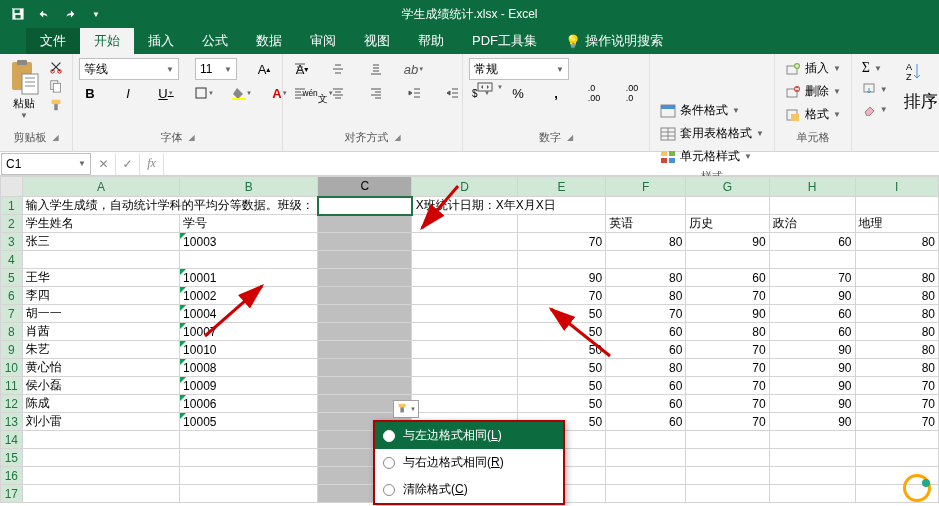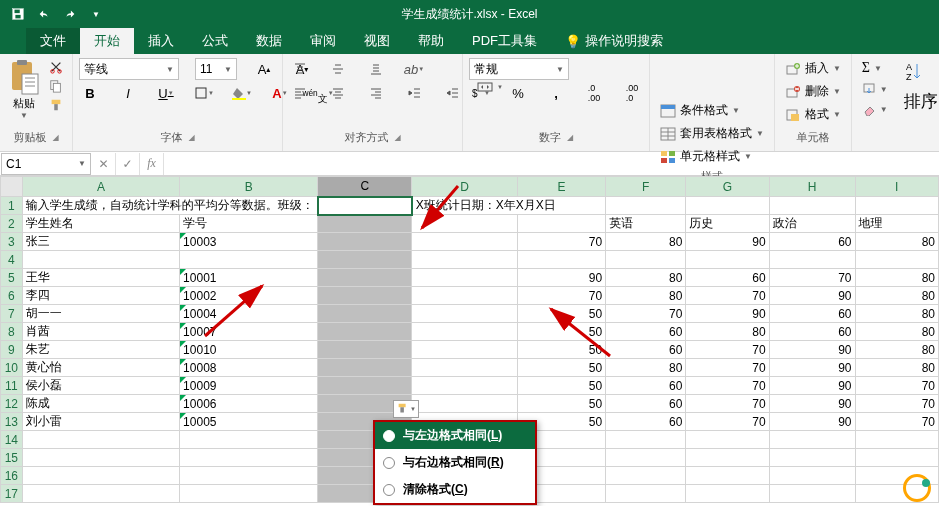--- a/index.html
+++ b/index.html
@@ -72,21 +72,21 @@
 
 
 .colC { background: #bfbfbf !important; }
 .grid .colhead.colC { background: #aaa !important; }
 .grid .colhead.selmark { background: #d2e8d7; color: #217346; }
 .grid .rowhead.selmark { background: #d2e8d7; color: #217346; }
 
 
 .paste-tag { position: absolute; top: 224px; left: 393px; width: 26px; height: 18px; background: #fff; border: 1px solid #a0a0a0; display: flex; align-items: center; justify-content: center; }
 .paste-tag svg { width: 14px; height: 14px; }
-.popup { position: absolute; top: 244px; left: 373px; width: 164px; background: #fff; border: 2px solid #b00000; box-shadow: 2px 2px 6px rgba(0,0,0,0.3); font-weight: bold; }
+.popup { position: absolute; top: 244px; left: 373px; width: 192px; background: #fff; border: 2px solid #b00000; box-shadow: 2px 2px 6px rgba(0,0,0,0.3); }
 .popup-item { display: flex; align-items: center; padding: 5px 8px; gap: 8px; font-size: 12px; }
 .popup-item.sel { background: #0c6b3f; color: #fff; }
 .radio { width: 12px; height: 12px; border: 1px solid #888; border-radius: 50%; background: #fff; display: flex; align-items: center; justify-content: center; }
 .popup-item.sel .radio { border-color: #fff; }
 .radio.on::after { content: ''; width: 6px; height: 6px; background: #333; border-radius: 50%; }
 .popup-item.sel .radio.on::after { background: #fff; }
 .accel { text-decoration: underline; }
 
 
 .arrow-svg { position: absolute; top: 0; left: 0; pointer-events: none; }

